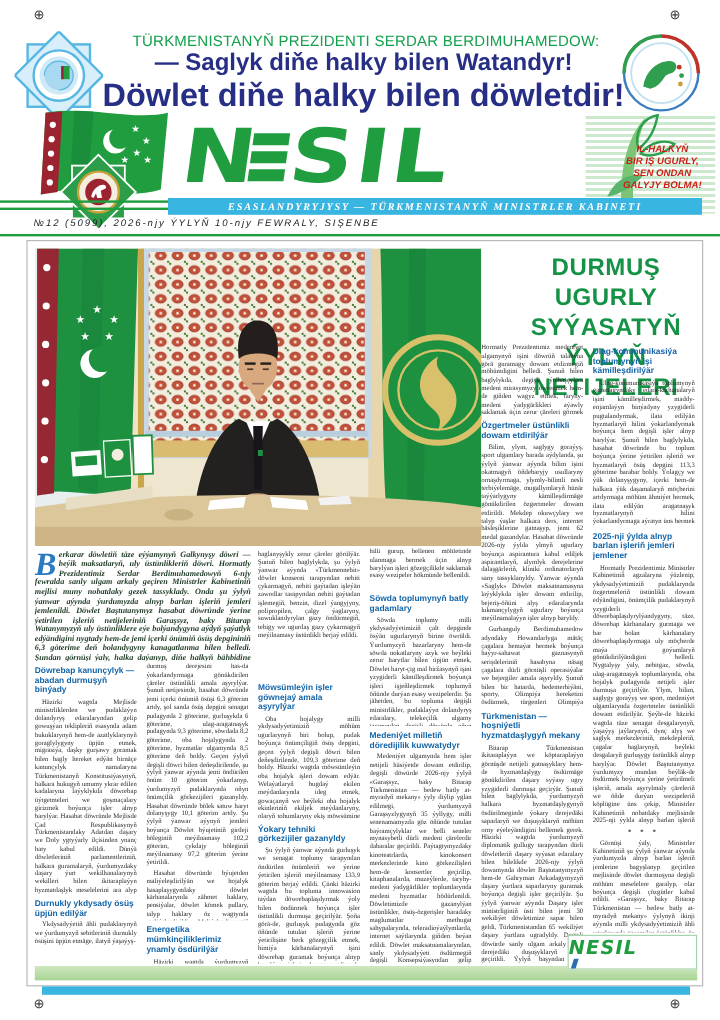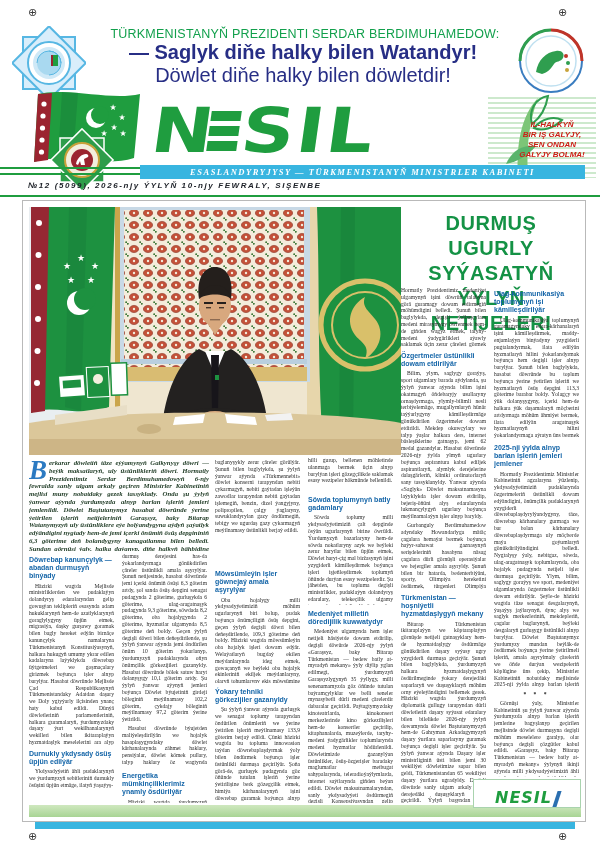--- a/index.html
+++ b/index.html
@@ -2,51 +2,51 @@
 <html><head>
 <meta charset="utf-8">
 <style>
   html,body{margin:0;padding:0;background:#fff;}
   body{width:600px;height:850px;position:relative;font-family:"Liberation Sans",sans-serif;overflow:hidden;}
   .abs{position:absolute;}
   .cropmark{position:absolute;font-size:11px;color:#3a3a3a;font-family:"DejaVu Sans",sans-serif;}
   
   .q1{left:90px;top:27px;width:430px;text-align:center;font-weight:normal;font-size:12.5px;color:#12a04c;letter-spacing:.2px;}
   .q2{left:78px;top:41px;width:450px;text-align:center;font-weight:bold;font-size:20px;color:#272e85;}
-  .q3{left:78px;top:64px;width:450px;text-align:center;font-weight:normal;font-size:20px;color:#272e85;}
+  .q3{left:78px;top:64px;width:450px;text-align:center;font-weight:bold;font-size:27px;color:#272e85;}
   
   .wordmark{left:152px;top:96px;width:350px;height:70px;display:flex;align-items:center;transform:skewX(-8deg);color:#1f9d3f;}
   .wm-letters{font-family:"DejaVu Sans",sans-serif;font-weight:bold;font-size:62px;letter-spacing:2px;transform:scaleX(1.18);transform-origin:left;line-height:60px;}
   .ebars{display:inline-flex;flex-direction:column;justify-content:center;gap:5px;height:48px;vertical-align:baseline;margin:0 3px;}
   .ebars div{width:30px;height:10px;background:#1f9d3f;}
   .slogan-box{left:488px;top:94px;width:108px;height:84px;background:repeating-linear-gradient(180deg,#ffffff 0 3px,#cde9cd 3px 5px);overflow:hidden;}
   .slogan-text{position:absolute;right:4px;top:26px;width:80px;text-align:center;font-style:italic;font-weight:bold;font-size:8px;line-height:10px;color:#cc2017;}
   .greenline{position:absolute;background:#1f9d3f;}
   .founder-bar{left:140px;top:165px;width:445px;height:14px;background:#38b5e0;color:#fff;display:flex;align-items:center;justify-content:center;font-weight:bold;font-style:italic;font-size:8.5px;letter-spacing:1.5px;font-family:Liberation Serif, serif;}
-  .dateline{left:28px;top:181px;width:420px;font-weight:bold;font-style:italic;font-size:8px;letter-spacing:1.6px;color:#20242b;}
+  .dateline{left:28px;top:181px;width:420px;font-weight:normal;font-style:italic;font-size:8px;letter-spacing:1.6px;color:#20242b;}
   
   .frame{left:22px;top:200px;width:562px;height:620px;border:1px solid #b9b9b9;background:#fff;}
-  .headline{position:absolute;left:378px;top:10px;width:180px;text-align:center;font-weight:bold;font-size:20px;line-height:25px;color:#149245;letter-spacing:.5px;}
+  .headline{position:absolute;left:392px;top:10px;width:180px;text-align:center;font-weight:bold;font-size:20px;line-height:25px;color:#149245;letter-spacing:.5px;}
   
   .intro{position:absolute;left:6px;top:258px;width:180px;height:92px;overflow:hidden;
          font-family:"Liberation Serif",serif;font-weight:bold;font-style:italic;
          font-size:6.8px;line-height:7.8px;color:#1e3a24;text-align:justify;}
   .dropcap{float:left;font-family:"Liberation Serif",serif;font-weight:bold;font-size:27px;line-height:23px;color:#2b7ac2;margin:0 2px 0 0;}
   
   .colseg{position:absolute;width:85px;overflow:hidden;font-family:"Liberation Serif",serif;
           font-size:5.6px;line-height:6.8px;color:#2b2b2b;text-align:justify;}
   .colseg p{margin:0 0 2px;text-indent:6px;}
   .colseg p.cont{text-indent:0;}
   .col-h{font-family:"Liberation Sans",sans-serif;font-weight:bold;font-size:7px;line-height:8.2px;color:#1465a8;margin:3px 0 2px;text-align:left;}
   .stars{text-align:center;font-weight:bold;letter-spacing:3px;margin:2px 0;color:#2b2b2b;}
   
   .bottom-green{position:absolute;left:6px;top:604px;width:552px;height:12px;
                 background:linear-gradient(180deg,#cfe8bf,#a8d494);}
   .footer-logo{position:absolute;left:450px;top:578px;width:106px;height:27px;background:#fff;
-               border:1px solid #a9d3ae;display:flex;align-items:flex-end;justify-content:center;}
+               border:1px solid #a9d3ae;display:flex;align-items:flex-start;justify-content:center;flex-direction:column;}
   .footer-logo span{font-family:"DejaVu Sans",sans-serif;font-weight:bold;font-style:italic;font-size:16px;color:#1f9d3f;letter-spacing:1px;}
   .footer-logo i{display:block;width:4px;height:16px;background:#2b6fb0;transform:skewX(-18deg);margin-left:3px;}
   .bottom-cyan{left:35px;top:822px;width:540px;height:7px;background:#38b5e0;}
 </style>
 </head>
 <body>
 
 <div class="cropmark" style="left:28px;top:6px;">⊕</div>
 <div class="cropmark" style="left:558px;top:6px;">⊕</div>
 <div class="cropmark" style="left:28px;top:830px;">⊕</div>
@@ -123,21 +123,21 @@
 </div>
 <div class="abs slogan-box">
   <svg width="108" height="84" viewBox="0 0 108 84" style="position:absolute;left:0;top:0;">
     <path d="M30,80 C28,50 34,20 50,4 C42,26 38,50 40,80 Z" fill="#7cc577"></path>
     <path d="M44,30 C40,16 48,4 60,2 C58,14 52,24 44,30 Z" fill="none" stroke="#2f9e4f" stroke-width="2"></path>
     <path d="M46,34 C54,24 66,22 74,26 C66,34 54,38 46,34 Z" fill="none" stroke="#2f9e4f" stroke-width="2"></path>
     <path d="M18,70 C24,56 36,50 48,52 C40,62 28,68 18,70 Z" fill="#5ab46c"></path>
   </svg>
   <div class="slogan-text">
     <div>IL-HALKYŇ</div>
-      <div>BIR IŞ GALYJY,</div>
+      <div>BIR IŞ UGURLY,</div>
     <div>SEN ONDAN</div>
       <div>GALYJY BOLMA!</div>
   </div>
 </div>
 <div class="greenline" style="left:0;top:167px;width:140px;height:2px;"></div>
 <div class="greenline" style="left:0;top:173px;width:140px;height:2px;"></div>
 <div class="abs founder-bar">ESASLANDYRYJYSY — TÜRKMENISTANYŇ MINISTRLER KABINETI</div>
 <div class="abs dateline">№12 (5099), 2026-njy ÝYLYŇ 10-njy FEWRALY, SIŞENBE</div>
 <div class="greenline" style="left:0;top:195px;width:600px;height:2px;"></div>
 

